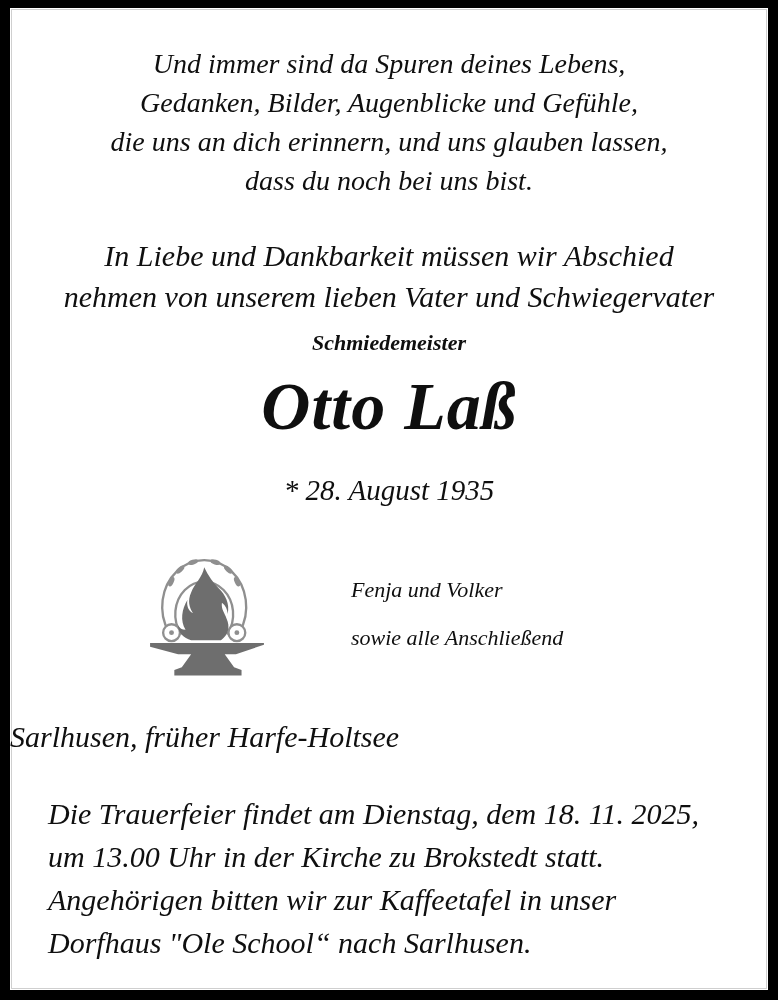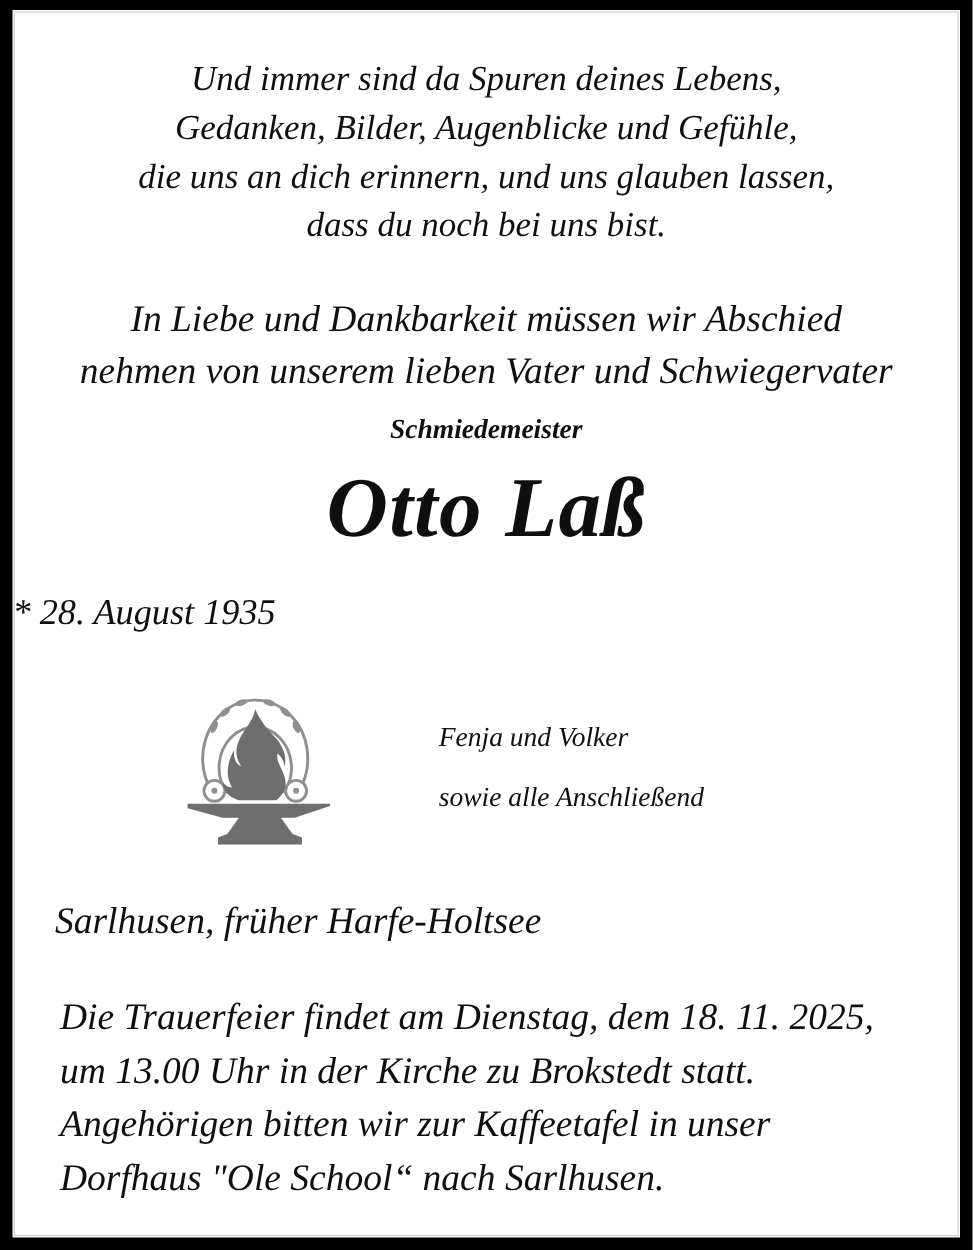--- a/index.html
+++ b/index.html
@@ -20,28 +20,28 @@
     border:1px solid #cfcfcf; pointer-events:none;
   }
   .content { position:absolute; left:10px; right:10px; top:8px; bottom:10px; }
   .block { position:absolute; left:0; right:0; }
   .centered { text-align:center; }
 
   .epigraph   { top:36px;  font-size:28px; line-height:39px; }
   .intro      { top:227px; font-size:30px; line-height:41px; }
   .profession { top:322px; font-size:22px; font-weight:bold; }
   .deceased   { top:354px; font-size:68px; line-height:88px; font-weight:bold; letter-spacing:1px; }
-  .dates      { top:466px; font-size:29px; display:flex; justify-content:flex-start; gap:38px; }
+  .dates      { top:466px; font-size:29px; display:flex; justify-content:center; gap:38px; }
 
   .mourner-row { top:536px; display:flex; align-items:center; }
   .emblem-wrap { margin-left:135px; width:124px; height:140px; flex:0 0 auto; }
   .emblem-wrap svg { width:124px; height:140px; display:block; }
   .mourners   { margin-left:82px; font-size:22px; line-height:48px; }
 
-  .residence  { top:712px; padding-left:34px; font-size:30px; }
+  .residence  { top:712px; font-size:30px; }
   .funeral    { top:784px; padding-left:38px; font-size:30px; line-height:43px; }
 </style>
 </head>
 <body>
 
 <div class="frame"></div>
 
 <div class="content">
 
   <div class="block centered epigraph">

